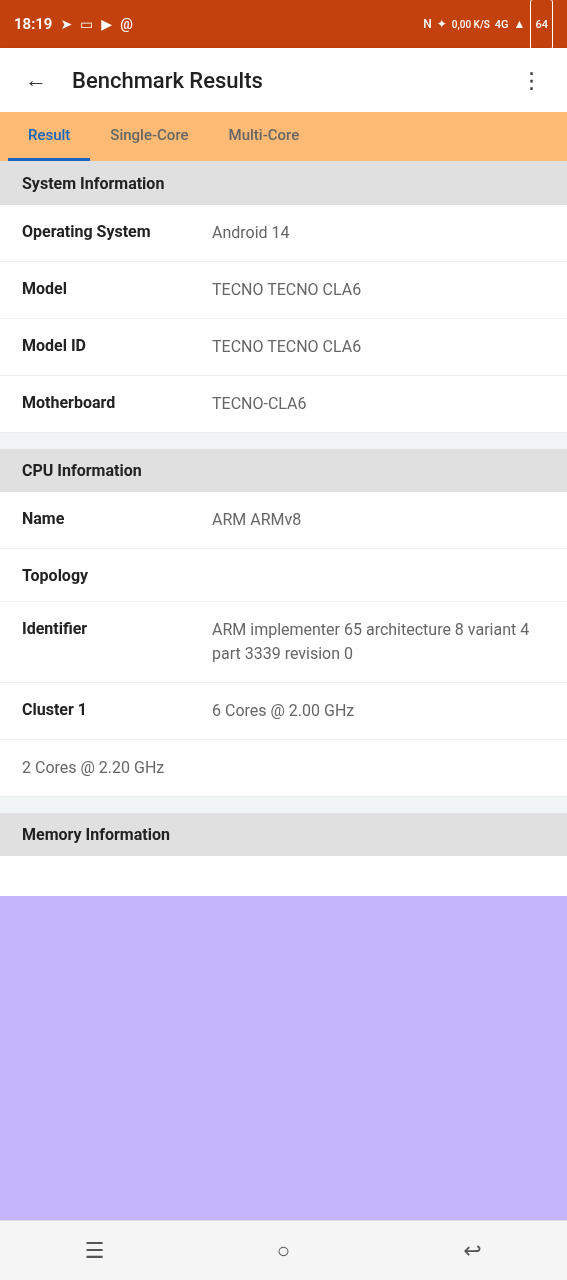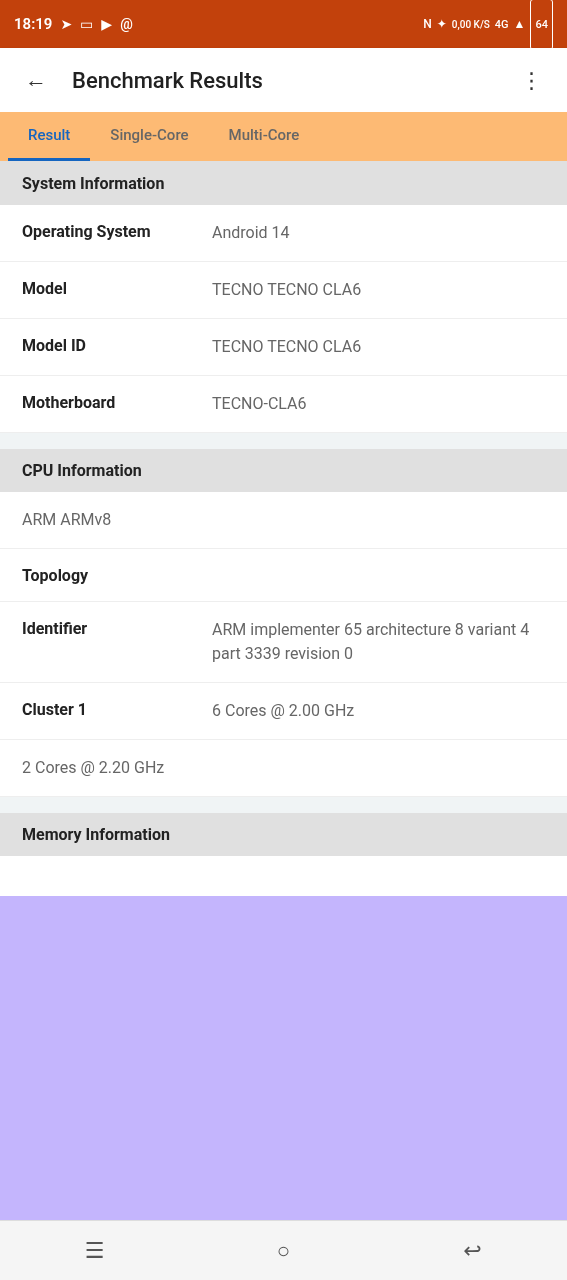--- a/index.html
+++ b/index.html
@@ -203,20 +203,21 @@
     <span class="info-value">TECNO-CLA6</span>
   </div>
 
   <div class="section-gap"></div>
 
   <div class="section-header">
     <span>CPU Information</span>
   </div>
 
   <div class="info-row">
+    <span class="info-label">Name</span>
     <span class="info-value">ARM ARMv8</span>
   </div>
   <div class="info-row">
     <span class="info-label">Topology</span>
   </div>
   <div class="info-row">
     <span class="info-label">Identifier</span>
     <span class="info-value">ARM implementer 65 architecture 8 variant 4 part 3339 revision 0</span>
   </div>
   <div class="info-row">

